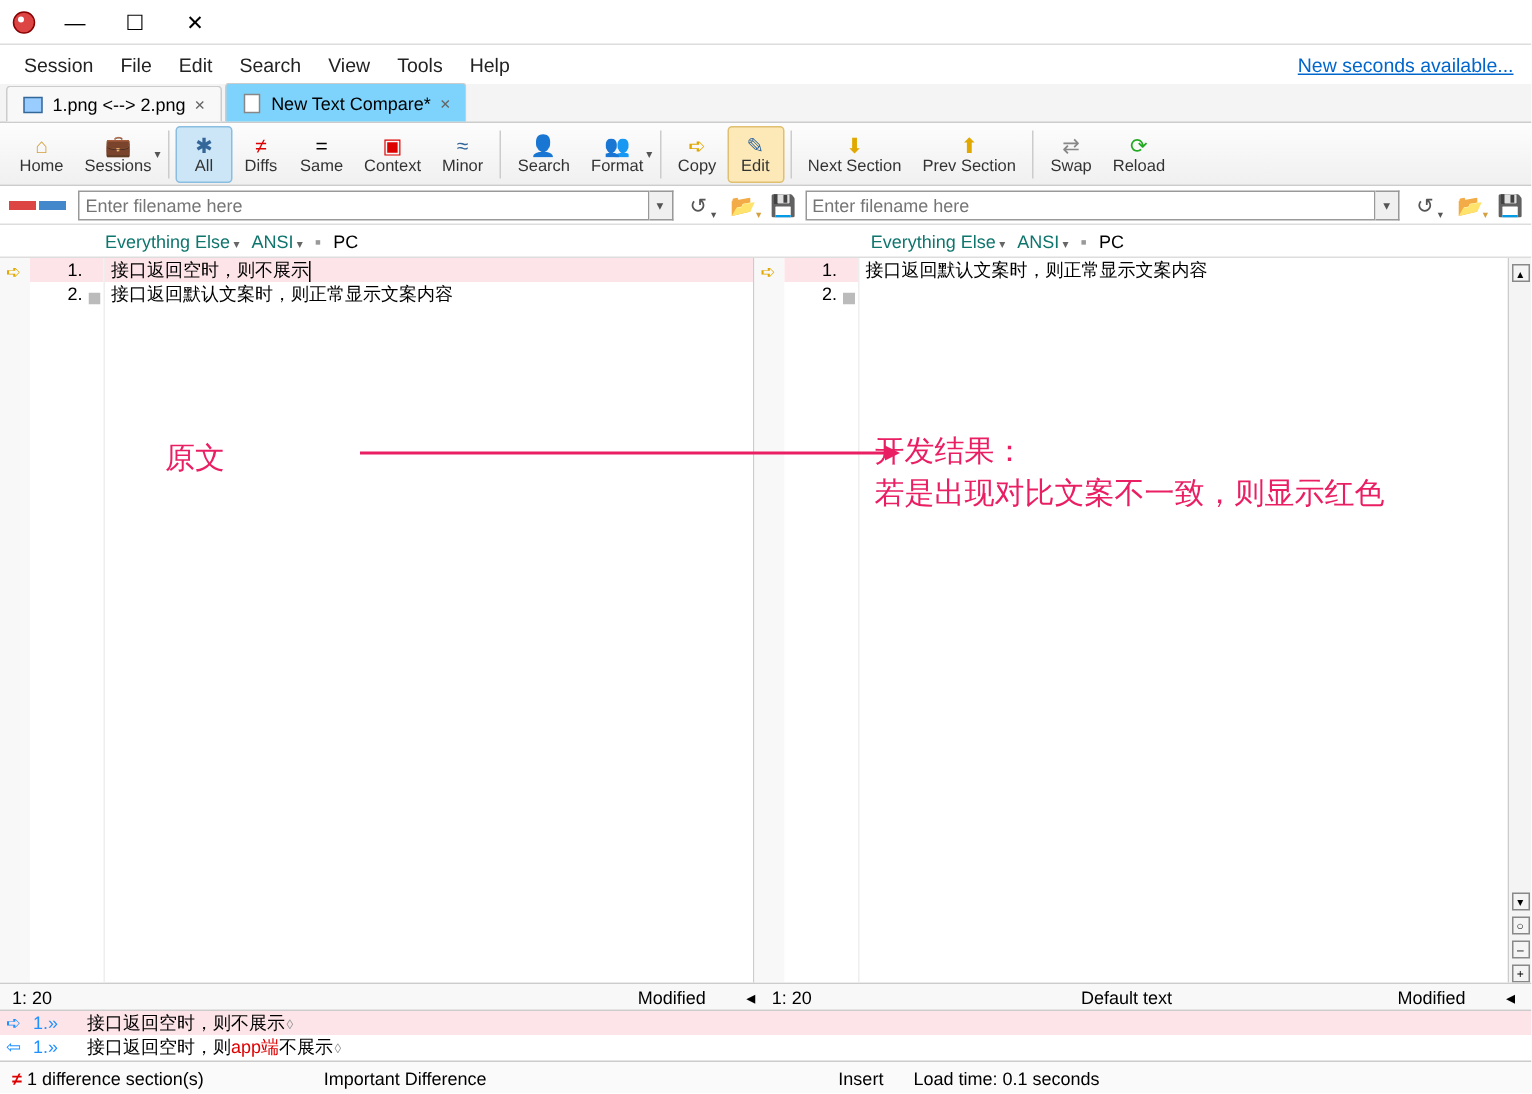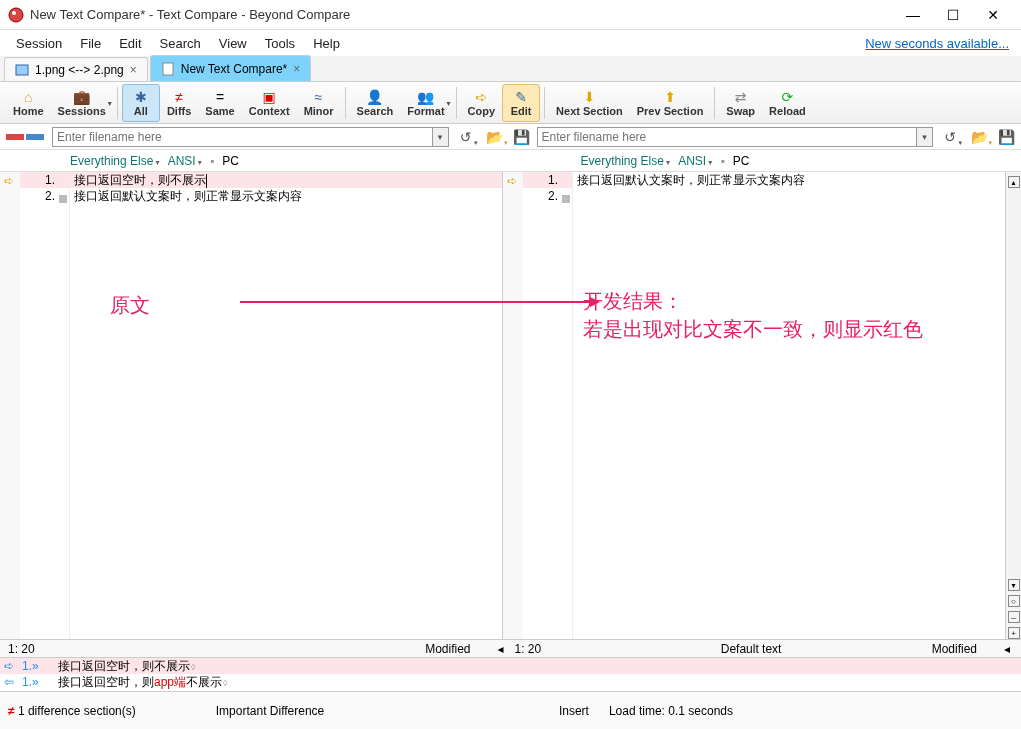--- a/index.html
+++ b/index.html
@@ -17,21 +17,21 @@
 .tab { height: 24px; padding: 0 10px; display: flex; align-items: center; gap: 6px; background: #f8f8f8; border: 1px solid #ccc; border-bottom: none; margin-right: 2px; font-size: 12px; cursor: pointer; border-radius: 3px 3px 0 0; }
 .tab.active { background: #7dd3fc; height: 26px; }
 .tab .close { font-size: 12px; color: #666; cursor: pointer; }
 .tab .icon { width: 14px; height: 14px; }
 .toolbar { height: 42px; display: flex; align-items: center; padding: 2px 6px; background: linear-gradient(#fdfdfd,#f0f0f0); border-bottom: 1px solid #ccc; }
 .tb-btn { display: flex; flex-direction: column; align-items: center; justify-content: center; padding: 2px 6px; min-width: 38px; height: 38px; cursor: pointer; border: 1px solid transparent; border-radius: 3px; }
 .tb-btn.dd { min-width: 48px; position: relative; }
 .tb-btn.pressed { background: #cde6f7; border-color: #8abde0; }
 .tb-btn.active { background: #fde9b8; border-color: #e0c070; }
 .tb-btn .ico { height: 16px; font-size: 14px; line-height: 16px; }
-.tb-btn .lbl { font-size: 11px; color: #333; font-weight: bold; }
+.tb-btn .lbl { font-size: 11px; color: #333; }
 .tb-sep { width: 1px; height: 32px; background: #ccc; margin: 0 4px; }
 .tb-dd { position: absolute; right: 0; top: 50%; transform: translateY(-50%); font-size: 8px; color: #555; }
 .filebar { height: 26px; display: flex; align-items: center; padding: 2px 4px; gap: 4px; border-bottom: 1px solid #ddd; }
 .filebar .half { flex: 1; display: flex; align-items: flex-start; gap: 4px; }
 .filebar input { flex: 1; height: 20px; border: 1px solid #999; padding: 0 4px; font-size: 12px; color: #888; }
 .filebar .combo-arrow { width: 16px; height: 20px; border: 1px solid #999; border-left: none; display: flex; align-items: center; justify-content: center; font-size: 9px; color: #555; cursor: pointer; background: #f0f0f0; margin-left: -4px; }
 .filebar .ibtn { width: 20px; height: 20px; display: flex; align-items: center; justify-content: center; font-size: 14px; cursor: pointer; color: #555; }
 .filebar .ibtn.dd { width: 26px; position: relative; }
 .filebar .ibtn.dd::after { content: "▾"; font-size: 7px; position: absolute; right: 1px; bottom: 0; }
 .thumb { width: 44px; height: 20px; display: flex; align-items: center; justify-content: center; }
@@ -62,36 +62,35 @@
 .ruler .mid { flex: 1; text-align: center; }
 .ruler .rt { text-align: right; padding-right: 20px; }
 .diffview { height: 34px; background: #fff; border-top: 1px solid #ccc; font-family: Consolas, "Microsoft YaHei", monospace; font-size: 12px; }
 .dv-line { height: 16px; display: flex; align-items: center; padding-left: 4px; }
 .dv-line.bg { background: #fce4e8; }
 .dv-arrow { width: 18px; color: #1e90ff; font-size: 12px; }
 .dv-num { width: 30px; color: #1e90ff; }
 .dv-txt { padding-left: 6px; }
 .dv-txt .red { color: #d00; }
 .dv-tiny { font-size: 9px; color: #999; margin-left: 1px; }
-.status { height: 38px; display: flex; align-items: center; padding: 0 8px; gap: 20px; border-top: 1px solid #ccc; font-size: 12px; background: #fafafa; }
+.status { height: 22px; display: flex; align-items: center; padding: 0 8px; gap: 20px; border-top: 1px solid #ccc; font-size: 12px; background: #fafafa; }
 .status .ne-ico { color: #d00; font-weight: bold; }
 .rails { width: 16px; background: #f4f4f4; border-left: 1px solid #ccc; display: flex; flex-direction: column; align-items: center; padding-top: 4px; gap: 4px; }
 .rail-btn { width: 12px; height: 12px; border: 1px solid #888; font-size: 8px; display: flex; align-items: center; justify-content: center; cursor: pointer; }
 </style>
 </head>
 <body>
 
 <div class="titlebar">
   <span class="app-icon">
     <svg viewBox="0 0 16 16">
         <circle cx="8" cy="8" r="7" fill="#d44" stroke="#800" stroke-width="1"></circle>
         <circle cx="6" cy="6" r="2" fill="#fff"></circle>
       </svg>
   </span>
-  <span class="title">New Text Compare* - Text Compare - Beyond Compare</span>
   <div class="win-controls">
     <div class="win-btn">—</div>
     <div class="win-btn">☐</div>
     <div class="win-btn">✕</div>
   </div>
 </div>
 
 <div class="menubar">
   <span class="menu-item">Session</span>
   <span class="menu-item">File</span>

